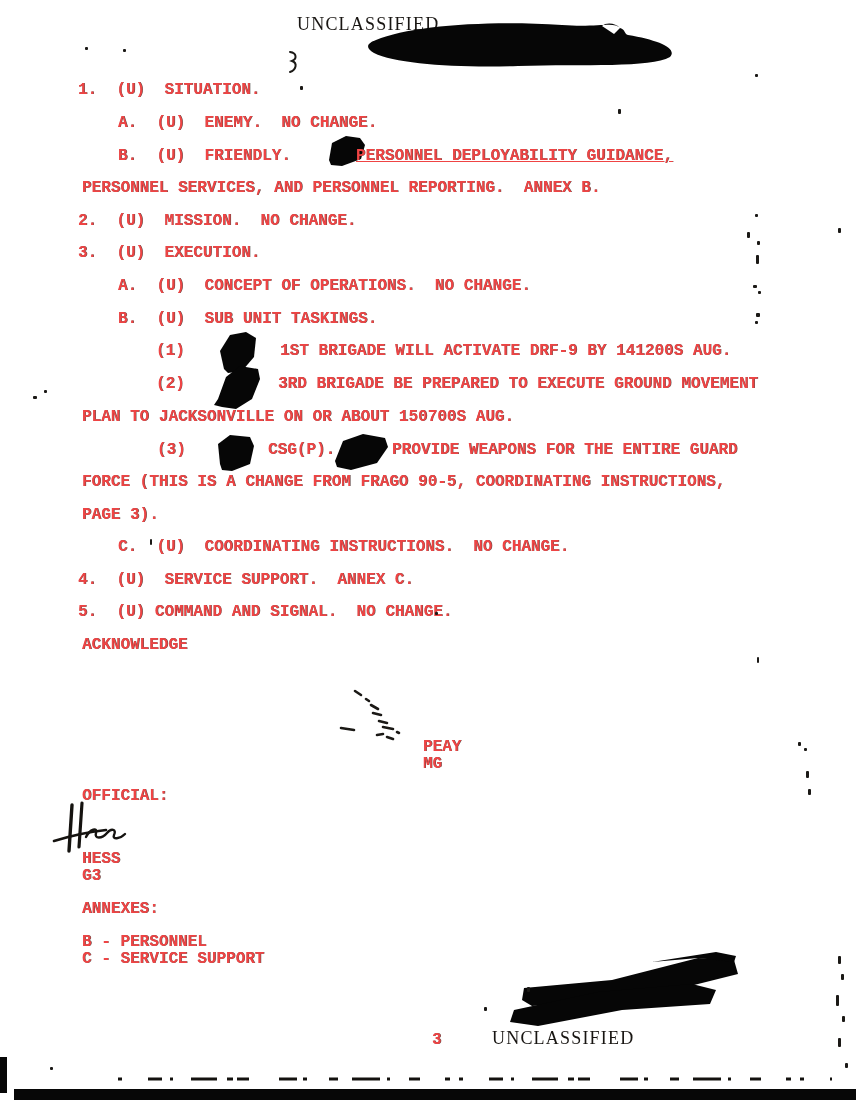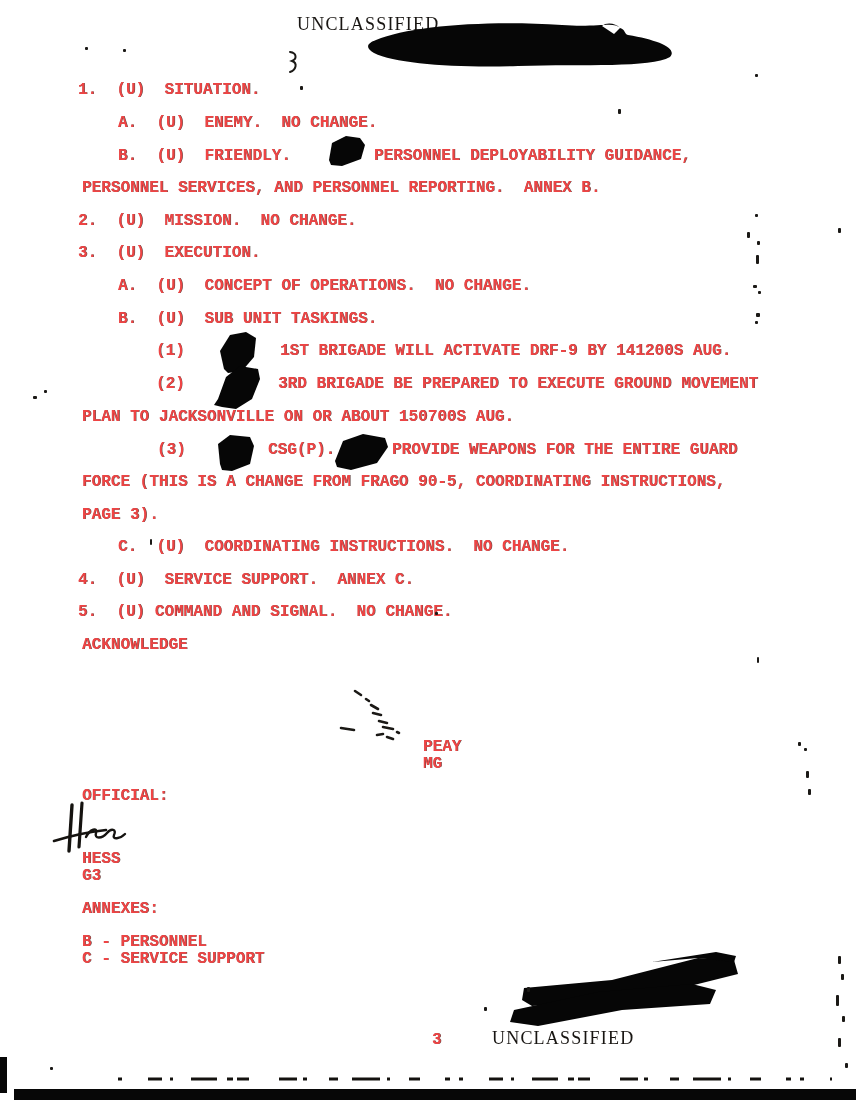--- a/index.html
+++ b/index.html
@@ -43,21 +43,21 @@
 
   <div class="tw" style="left:78px;top:80px;">1.  (U)  SITUATION.</div>
   <div class="tw" style="left:118px;top:113px;">A.  (U)  ENEMY.  NO CHANGE.</div>
 
   <div class="tw" style="left:118px;top:146px;">B.  (U)  FRIENDLY.</div>
   <div class="redact" style="left:322px;top:135px;">
     <svg width="44" height="32" viewBox="0 0 44 32">
       <path fill="#060606" d="M7,25 L10,8 L24,1 L38,3 L43,10 L39,24 L20,31 L9,30 Z"></path>
     </svg>
   </div>
-  <div class="tw" style="left:374px;top:146px;">PERSONNEL DEPLOYABILITY GUIDANCE,</div>
+  <div class="tw" style="left:356px;top:146px;text-decoration:underline;">PERSONNEL DEPLOYABILITY GUIDANCE,</div>
   <div class="tw" style="left:82px;top:178px;">PERSONNEL SERVICES, AND PERSONNEL REPORTING.  ANNEX B.</div>
 
   <div class="tw" style="left:78px;top:211px;">2.  (U)  MISSION.  NO CHANGE.</div>
   <div class="tw" style="left:78px;top:243px;">3.  (U)  EXECUTION.</div>
   <div class="tw" style="left:118px;top:309px;">B.  (U)  SUB UNIT TASKINGS.</div>
   <div class="tw" style="left:118px;top:276px;">A.  (U)  CONCEPT OF OPERATIONS.  NO CHANGE.</div>
 
   <div class="tw" style="left:156px;top:341px;">(1)</div>
   <div class="redact" style="left:214px;top:331px;">
     <svg width="46" height="42" viewBox="0 0 46 42">

